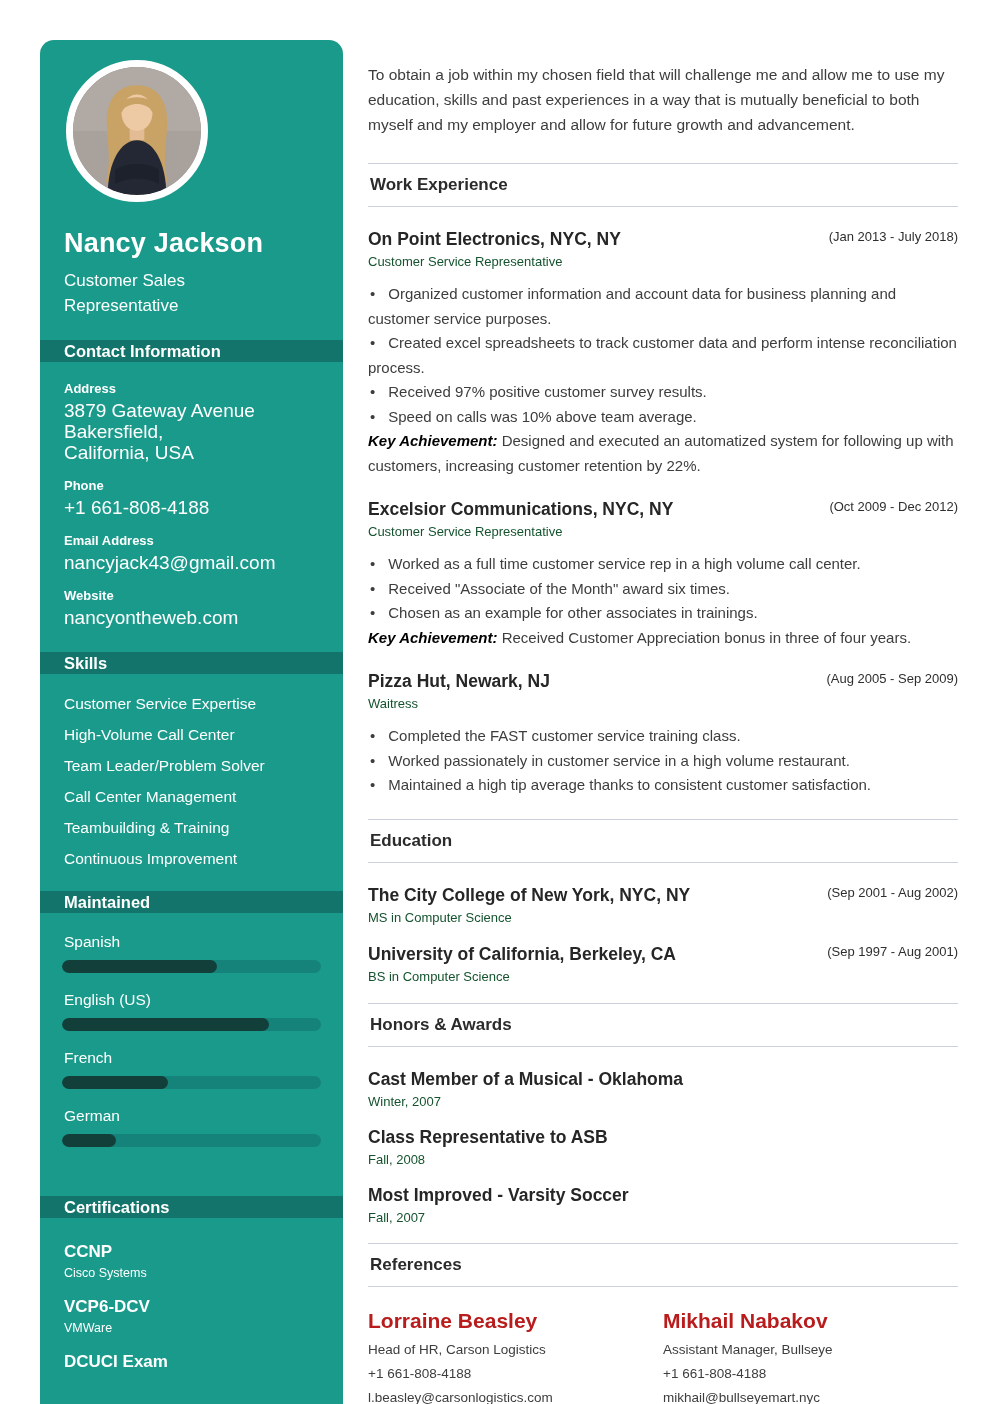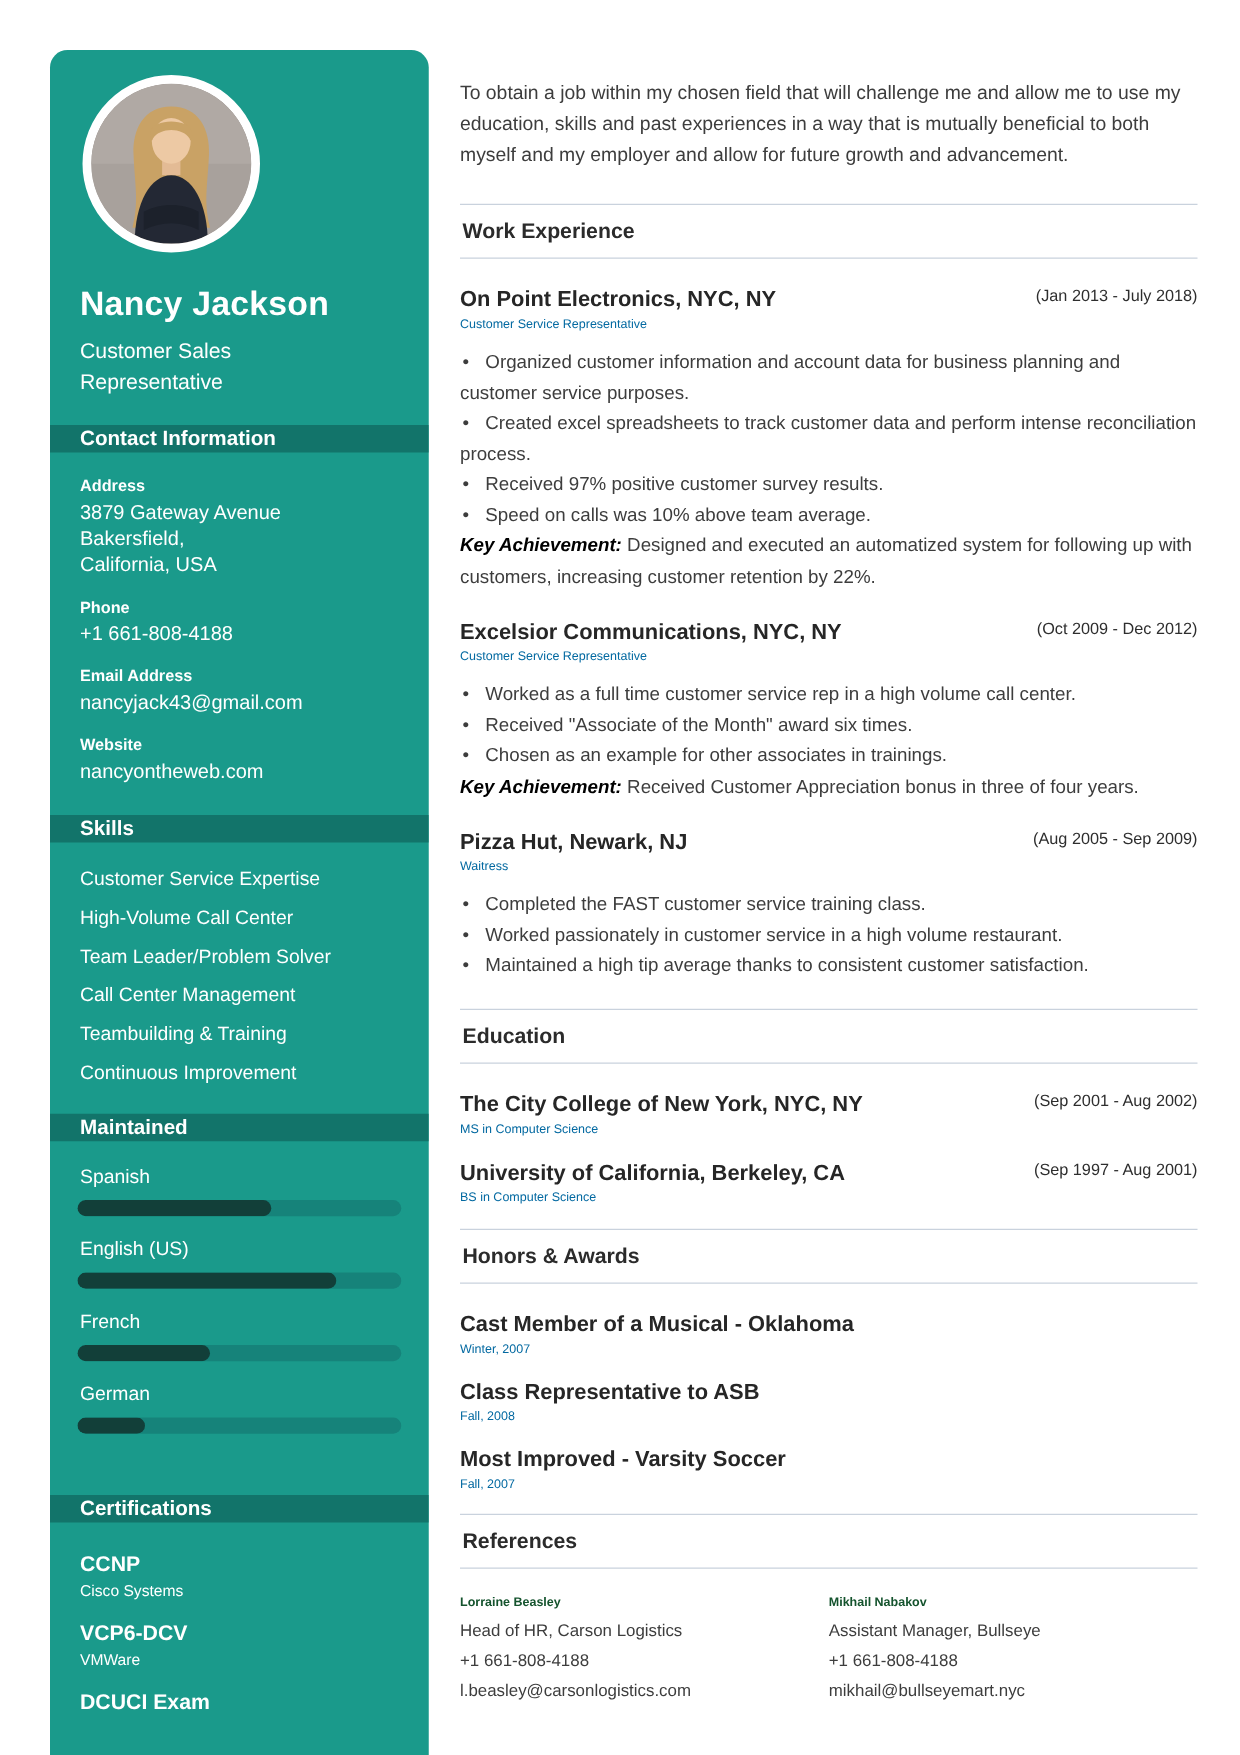--- a/index.html
+++ b/index.html
@@ -26,21 +26,21 @@
   .photo-ring svg { display: block; width: 128px; height: 128px; }
   .side-name { font-size: 27px; font-weight: bold; margin: 26px 24px 0; letter-spacing: .2px; }
   .side-title { font-size: 17px; line-height: 25px; margin: 9px 24px 0; max-width: 195px; }
   .band {
     margin-top: 22px; background: #12746a; height: 22px;
     display: flex; align-items: center; padding-left: 24px;
     font-size: 16.5px; font-weight: bold;
   }
   .contact { padding: 4px 24px 24px; }
   .c-label { font-size: 13px; font-weight: bold; margin-top: 15px; }
-  .c-value { font-size: 16px; line-height: 21px; margin-top: 4px; white-space: pre-line; }
+  .c-value { font-size: 19px; line-height: 21px; margin-top: 4px; white-space: pre-line; }
   .skills-list { padding: 21px 24px 10px; margin: 0; list-style: none; }
   .skills-list li { font-size: 15.5px; margin-bottom: 13px; line-height: 18px; }
   .langs { padding: 20px 22px 14px; }
   .lang-item { margin-bottom: 18px; }
   .lang-name { font-size: 15.5px; margin: 0 0 9px 2px; }
   .lang-track { height: 13px; border-radius: 7px; background: #16837a; overflow: hidden; }
   .lang-fill { height: 100%; border-radius: 7px; background: #123f39; }
   .certs { padding: 24px 24px 0; }
   .cert-item { margin-bottom: 17px; }
   .cert-name { font-size: 17px; font-weight: bold; }
@@ -52,32 +52,32 @@
   .sec-head {
     border-top: 1px solid #c9d2dd; border-bottom: 1px solid #c9d2dd;
     padding: 11px 2px; margin: 0 0 22px;
     font-size: 17px; font-weight: bold; color: #2b2b2b;
   }
   .section { }
   .section:first-of-type { margin-top: 0; }
   .entry-head { display: flex; justify-content: space-between; align-items: flex-start; }
   .entry-title { font-size: 17.5px; font-weight: bold; color: #262626; }
   .entry-dates { font-size: 13px; color: #2e2e2e; white-space: nowrap; padding-left: 12px; }
-  .entry-sub { font-size: 10px; color: #0369a1; margin-top: 4px; }
+  .entry-sub { font-size: 13px; color: #14532d; margin-top: 4px; }
   .job { margin-bottom: 21px; }
   .bullets { margin-top: 13px; }
   .bullet { margin: 0; font-size: 15px; line-height: 24.5px; }
   .bullet .dot { display: inline; margin: 0 13px 0 2px; }
   .ka { margin: 0; font-size: 15px; line-height: 24.5px; }
   .ka strong { color: #000000; font-style: italic; }
   .edu-entry { margin-bottom: 19px; }
   .honor-entry { margin-bottom: 18px; }
   .refs { display: flex; }
   .ref { width: 295px; }
-  .ref-name { font-size: 10px; font-weight: bold; color: #14532d; }
+  .ref-name { font-size: 21px; font-weight: bold; color: #b91c1c; }
   .ref-line { font-size: 13.5px; line-height: 20px; margin-top: 4px; color: #3d3d3d; }
   .ref-line.first { margin-top: 7px; }
 </style>
 </head>
 <body>
 
 <div class="page">
 
   <aside class="sidebar">
 

